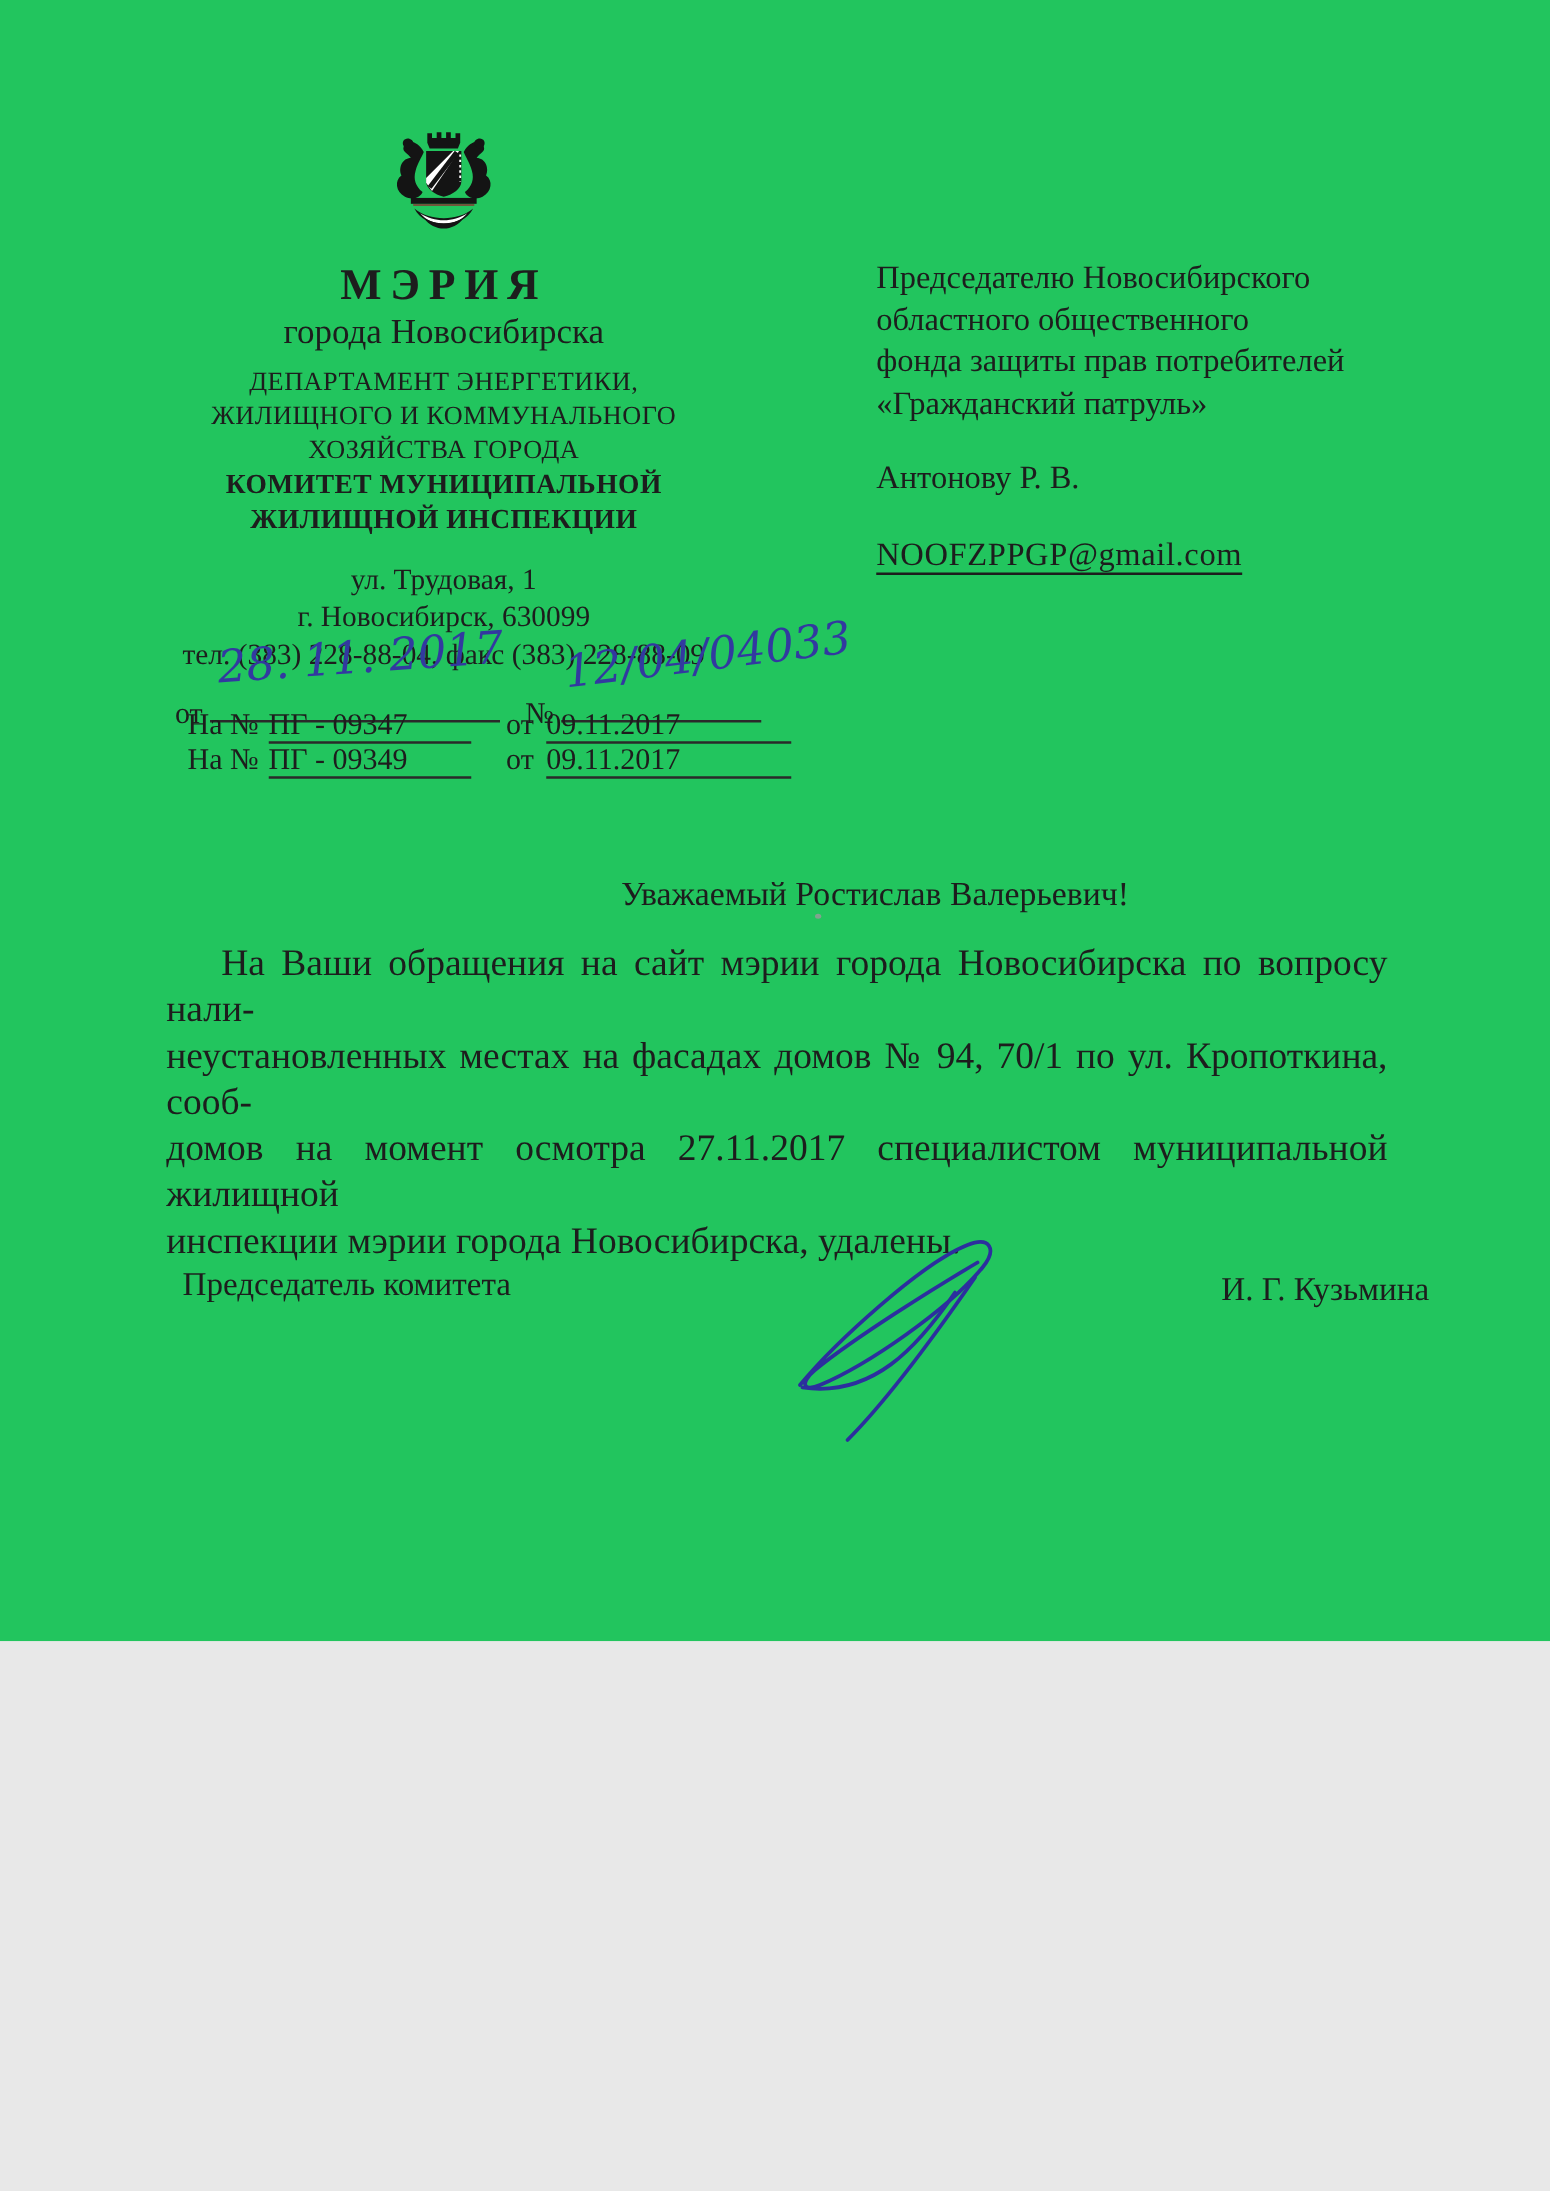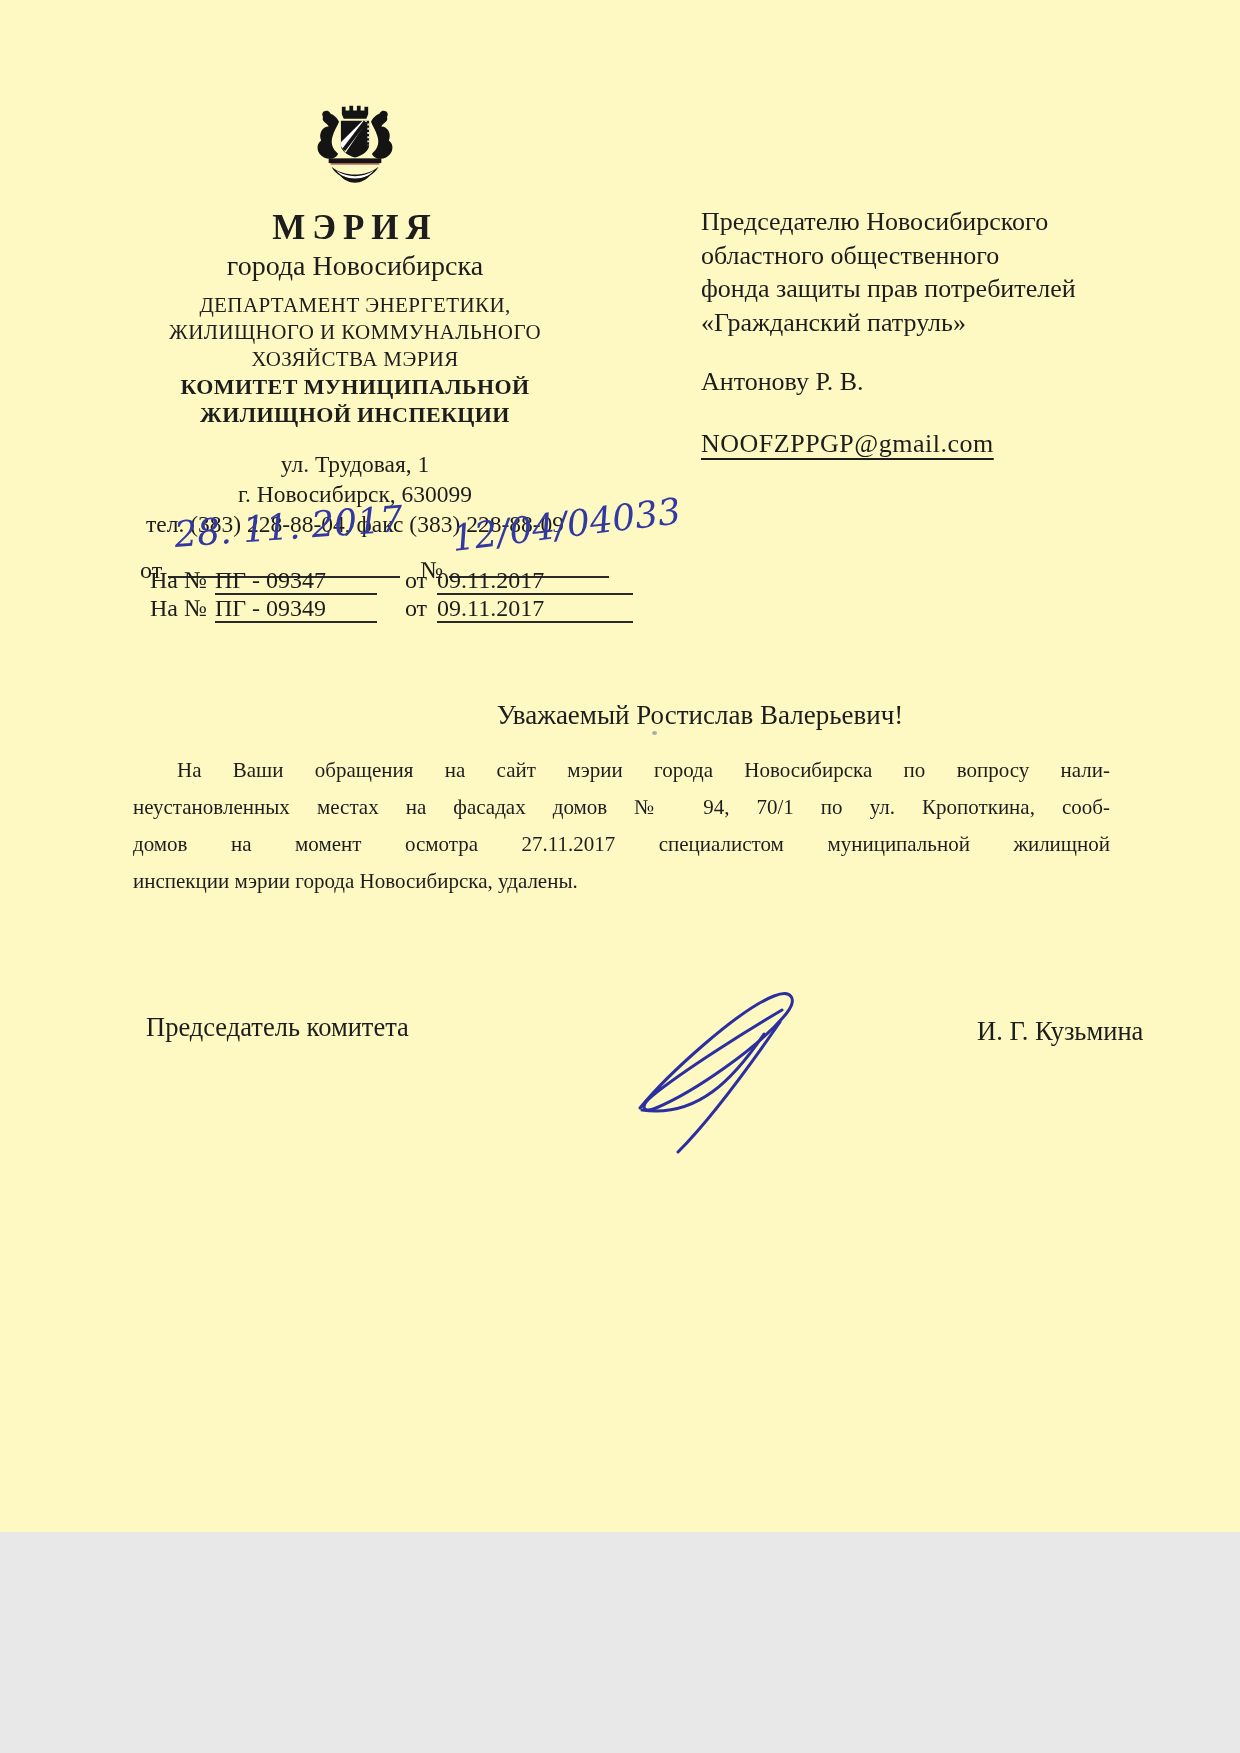--- a/index.html
+++ b/index.html
@@ -1,19 +1,19 @@
 <!DOCTYPE html>
 <html><head>
 <meta charset="utf-8">
 <style>
   html,body{margin:0;padding:0;background:#e8e8e8;}
   #page{
     position:relative;
-    width:1240px;height:1532px;
-    background:#fef9c3;
+    width:1240px;height:1313px;
+    background:#22c55e;
     font-family:"Liberation Serif","DejaVu Serif",serif;
     color:#1d1d1d;
     overflow:hidden;
   }
   .abs{position:absolute;}
   
   #letterhead{left:120px;top:100px;width:470px;text-align:center;}
   #emblem{display:block;margin:0 auto 12px auto;}
   .org1{font-size:35px;font-weight:bold;letter-spacing:7px;line-height:40px;}
   .org2{font-size:28px;font-weight:normal;line-height:36px;}
@@ -37,21 +37,21 @@
   .ref-num{display:inline-block;width:162px;margin-left:8px;}
   .ref-date{display:inline-block;width:196px;margin-left:10px;}
   .ref-ot{margin-left:28px;}
   
   #recipient{left:701px;top:205px;width:470px;font-size:26px;line-height:33.5px;}
   #recipient-name{margin-top:26px;}
   #recipient-email{margin-top:28px;text-decoration:underline;text-underline-offset:6px;letter-spacing:.5px;}
   
   #salutation{left:420px;top:700px;width:560px;text-align:center;font-size:27px;}
   
-  #body-text{left:133px;top:752px;width:977px;font-size:21px;}
+  #body-text{left:133px;top:752px;width:977px;font-size:30px;}
   .bline{line-height:37px;text-align:justify;text-align-last:justify;}
   .bline.first{text-indent:44px;}
   .bline.last{text-align-last:left;}
   
   #sig-position{left:146px;top:1012px;font-size:26.5px;}
   #sig-name{left:977px;top:1016px;font-size:26.5px;}
   #signature-svg{left:598px;top:982px;}
   
   #footer{left:135px;top:1540px;font-size:25px;line-height:33px;}
   .speck{width:5px;height:4px;background:#9a9a9a;border-radius:50%;opacity:.8;}
@@ -89,21 +89,21 @@
         <path d="M25,70 C38,81 62,81 75,70 C66,88 34,88 25,70 Z"></path>
         <path d="M30,74 C42,82 58,82 70,74 C60,86 40,86 30,74 Z" fill="#ffffff"></path>
         <path d="M33,78 C43,84 57,84 67,78 C58,90 42,90 33,78 Z"></path>
       </g>
     </svg>
     <div class="org1">МЭРИЯ</div>
     <div class="org2">города Новосибирска</div>
     <div class="gap8"></div>
     <div class="dept">ДЕПАРТАМЕНТ ЭНЕРГЕТИКИ,</div>
     <div class="dept">ЖИЛИЩНОГО И КОММУНАЛЬНОГО</div>
-    <div class="dept">ХОЗЯЙСТВА МЭРИЯ</div>
+    <div class="dept">ХОЗЯЙСТВА ГОРОДА</div>
     <div class="committee">КОМИТЕТ МУНИЦИПАЛЬНОЙ</div>
     <div class="committee">ЖИЛИЩНОЙ ИНСПЕКЦИИ</div>
     <div class="gap20"></div>
     <div class="addr">ул. Трудовая, 1</div>
     <div class="addr">г. Новосибирск, 630099</div>
     <div class="addr">тел. (383) 228-88-04, факс (383) 228-88-09</div>
   </div>
 
   <div class="abs" id="ot-row">
     <span>от</span>

